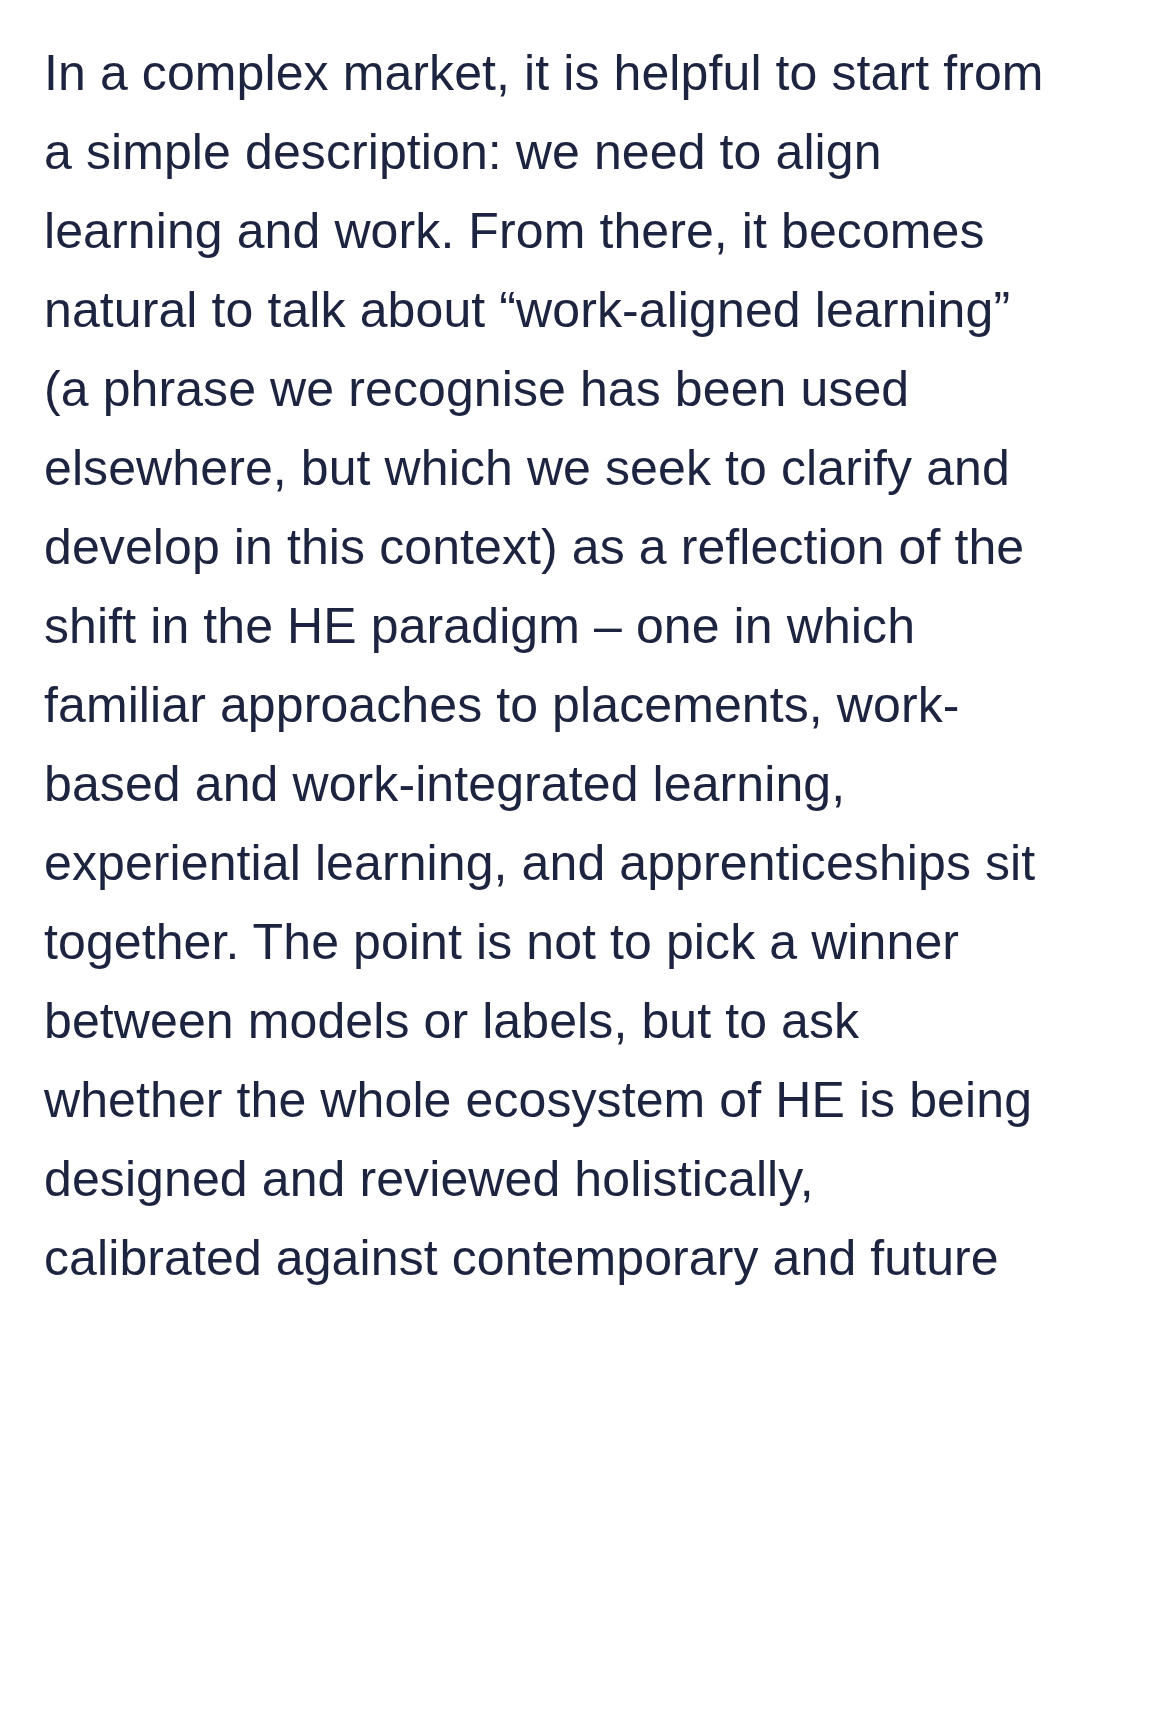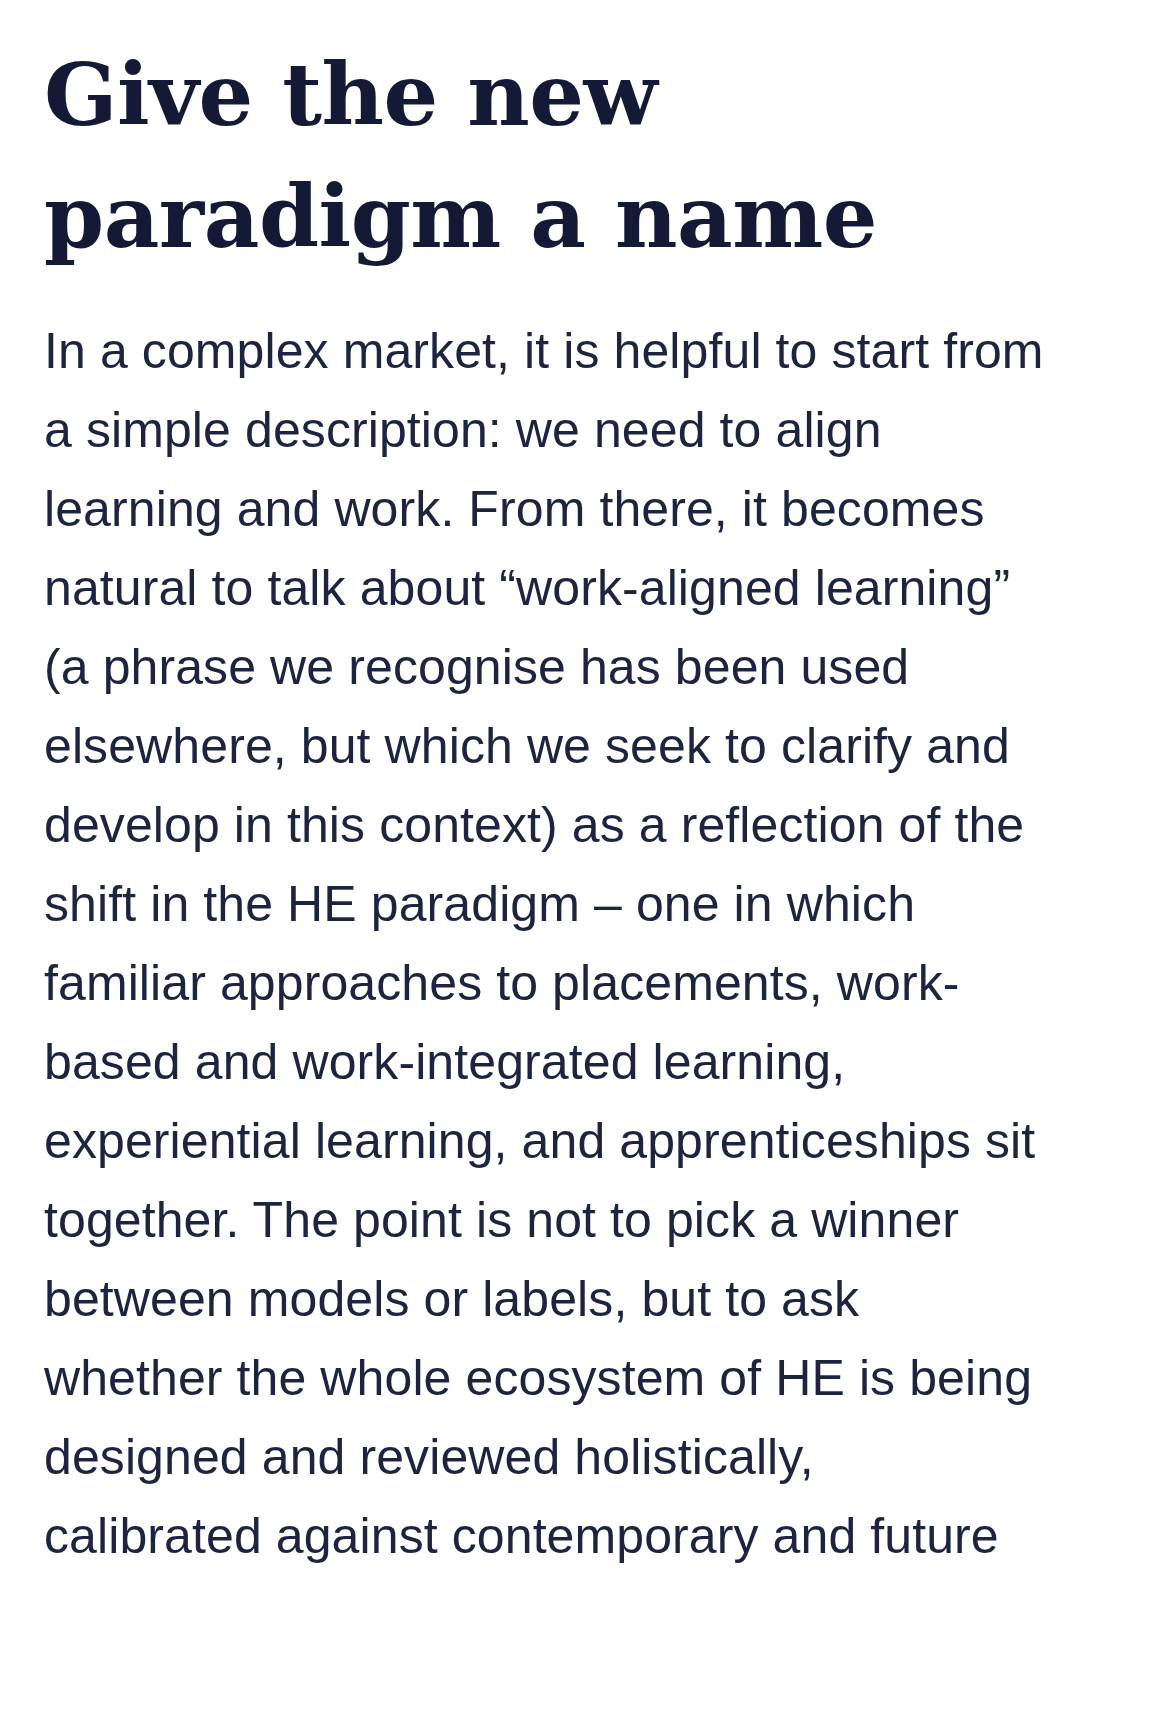--- a/index.html
+++ b/index.html
@@ -48,16 +48,15 @@
     bottom: 0;
     height: 70px;
     background: linear-gradient(to bottom, rgba(255,255,255,0) 0%, rgba(255,255,255,0.75) 62%, rgba(255,255,255,1) 100%);
     pointer-events: none;
   }
 </style>
 </head>
 <body>
 
 <div class="page">
-  <h1 class="article-title">Give the new paradigm a name</h1>
   <p class="article-body">In a complex market, it is helpful to start from a simple description: we need to align learning and work. From there, it becomes natural to talk about “work-aligned learning” (a phrase we recognise has been used elsewhere, but which we seek to clarify and develop in this context) as a reflection of the shift in the HE paradigm – one in which familiar approaches to placements, work-based and work-integrated learning, experiential learning, and apprenticeships sit together. The point is not to pick a winner between models or labels, but to ask whether the whole ecosystem of HE is being designed and reviewed holistically, calibrated against contemporary and future</p>
   <div class="fade-bottom"></div>
 </div>
 
 </body></html>

